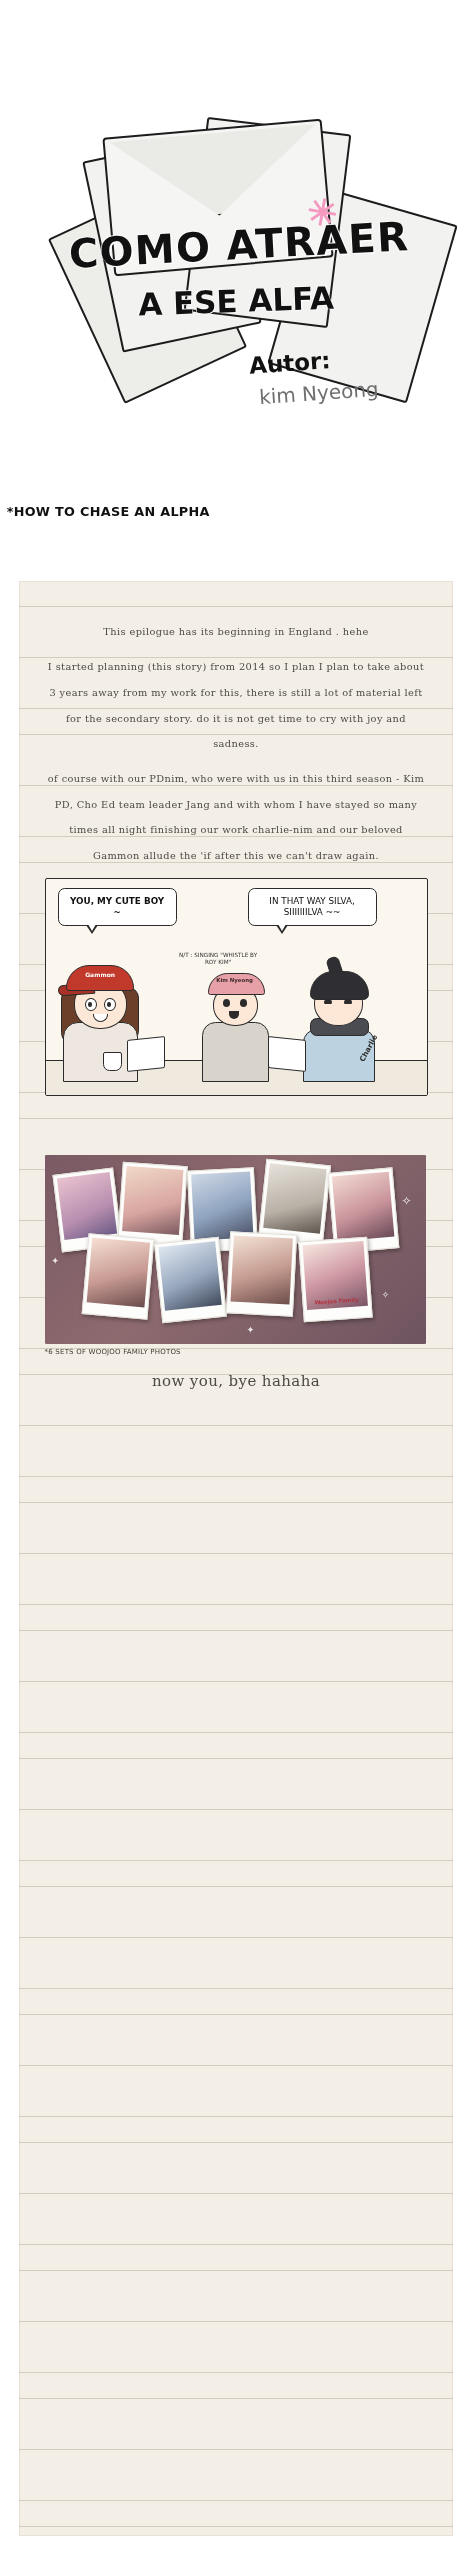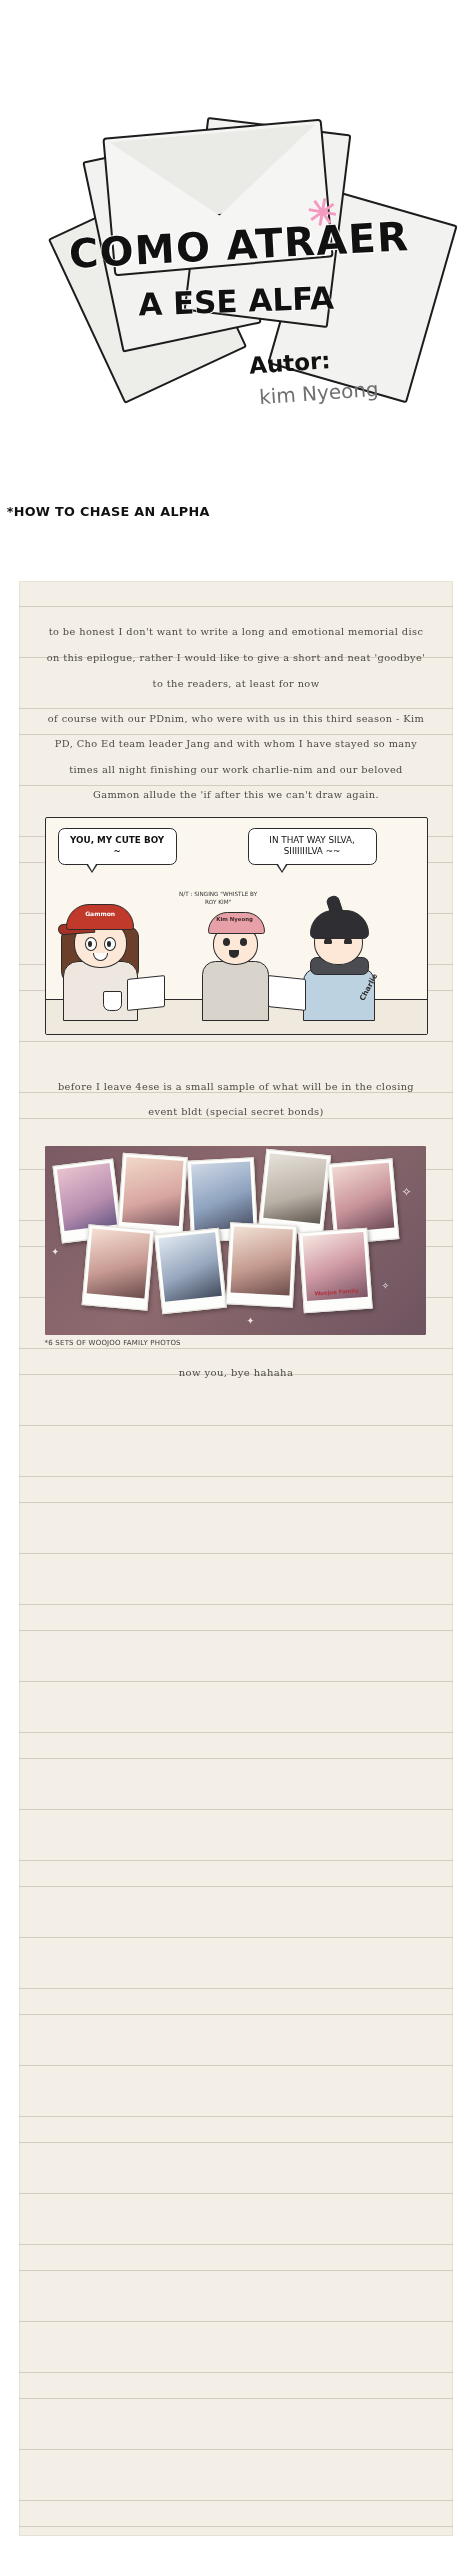--- a/index.html
+++ b/index.html
@@ -343,21 +343,21 @@
   .collage-note {
     font-family: "DejaVu Sans", sans-serif;
     font-size: 7px;
     color: #3c3a36;
     text-align: left;
     margin-top: 4px;
     letter-spacing: 0.2px;
   }
   .closing {
     font-family: "DejaVu Serif", serif;
-    font-size: 10px;
+    font-size: 15px;
     color: #4c4a46;
     text-align: center;
     letter-spacing: 0.4px;
     line-height: 25.6px;
   }
 </style>
 </head>
 <body>
 
 <div class="page">
@@ -378,23 +378,24 @@
     <div class="footnote-top">*HOW TO CHASE AN ALPHA</div>
   </div>
 
   <div class="paper">
     <div class="lines"></div>
     <div class="paper-inner">
 
       <div class="spacer-38"></div>
 
       <div class="spacer-19"></div>
-
-
-      <div class="hand para">to be honest I don't want to write a long and emotional memorial disc on this epilogue, rather I would like to give a short and neat 'goodbye' to the readers, at least for now</div>
+      <div class="hand para">This epilogue has its beginning in England . hehe</div>
+
+      <div class="hand para">I started planning (this story) from 2014 so I plan I plan to take about 3 years away from my work for this, there is still a lot of material left for the secondary story. do it is not get time to cry with joy and sadness.</div>
+
 
 
       <div class="hand para">of course with our PDnim, who were with us in this third season - Kim PD, Cho Ed team leader Jang and with whom I have stayed so many times all night finishing our work charlie-nim and our beloved Gammon allude the 'if after this we can't draw again.</div>
 
 
       <div class="comic">
 
         <div class="bubble bubble-left">YOU, MY CUTE BOY ~</div>
         <div class="bubble bubble-right">IN THAT WAY SILVA, SIIIIIIILVA ~~</div>
         <div class="nt-note">N/T : SINGING
@@ -433,21 +434,20 @@
         <div class="char c3-label">Charlie</div>
 
         <div class="laptop lap1"></div>
         <div class="laptop lap2"></div>
         <div class="cup"></div>
       </div>
 
       <div class="spacer-38"></div>
 
       <div class="spacer-19"></div>
-      <div class="hand">before I leave 4ese is a small sample of what will be in the closing event bldt (special secret bonds)</div>
 
       <div class="spacer-19"></div>
 
       <div class="collage">
         <span class="sparkle sp1">✦</span>
         <span class="sparkle sp2">✧</span>
         <span class="sparkle sp3">✦</span>
         <span class="sparkle sp4">✧</span>
 
         <div class="polaroid p1">

